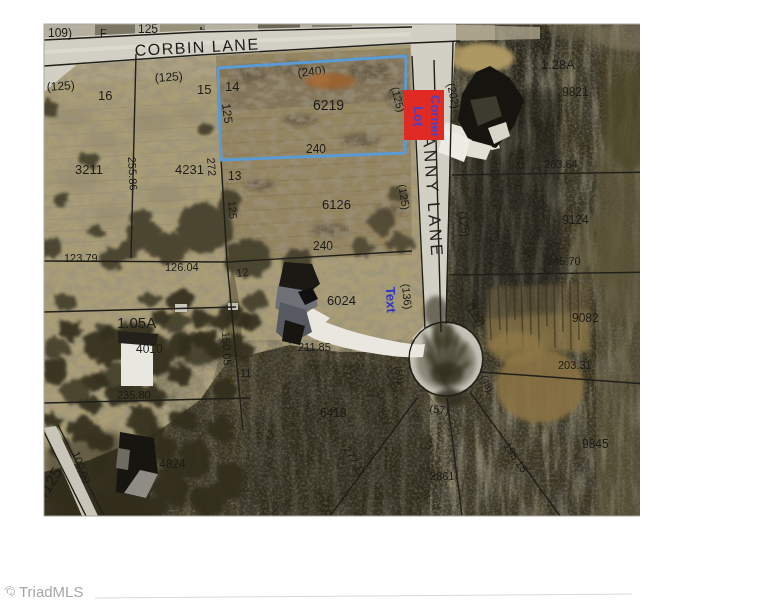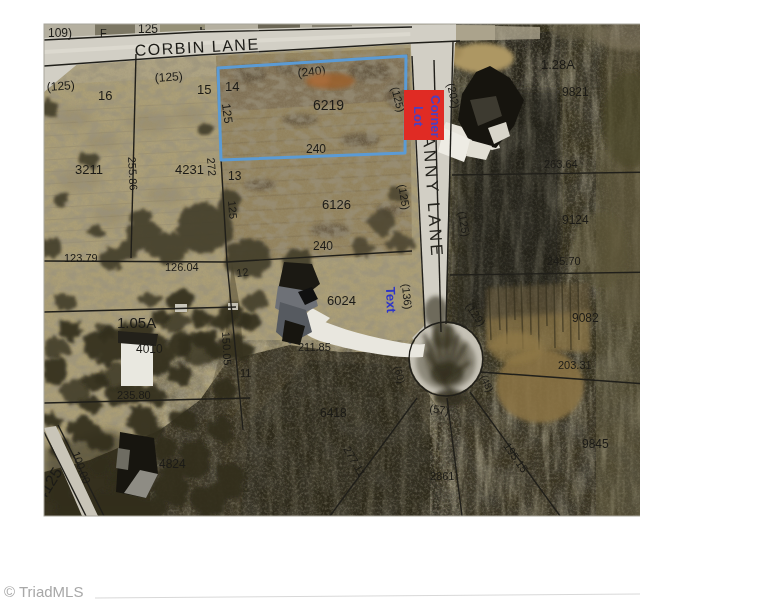--- a/index.html
+++ b/index.html
@@ -1,17 +1,17 @@
 <!DOCTYPE html>
 <html><head>
 <meta charset="utf-8">
 <style>
   html,body{margin:0;padding:0;background:#ffffff;}
   .wrap{width:640px;height:600px;position:relative;overflow:hidden;background:#ffffff;
-    font-family:"Liberation Sans", sans-serif;}
+    font-family:"Liberation Sans", sans-serif;border-radius:24px;}
 </style>
 </head>
 <body>
 <div class="wrap">
 <svg width="776" height="600" viewBox="0 0 776 600" xmlns="http://www.w3.org/2000/svg">
 <defs>
 
   <filter id="grain" x="-5%" y="-5%" width="110%" height="110%">
     <feTurbulence type="fractalNoise" baseFrequency="0.55" numOctaves="3" seed="3" result="n"></feTurbulence>
     <feColorMatrix in="n" type="matrix" values="0 0 0 0 0.30  0 0 0 0 0.26  0 0 0 0 0.16  1.1 0 0 0 -0.35"></feColorMatrix>

